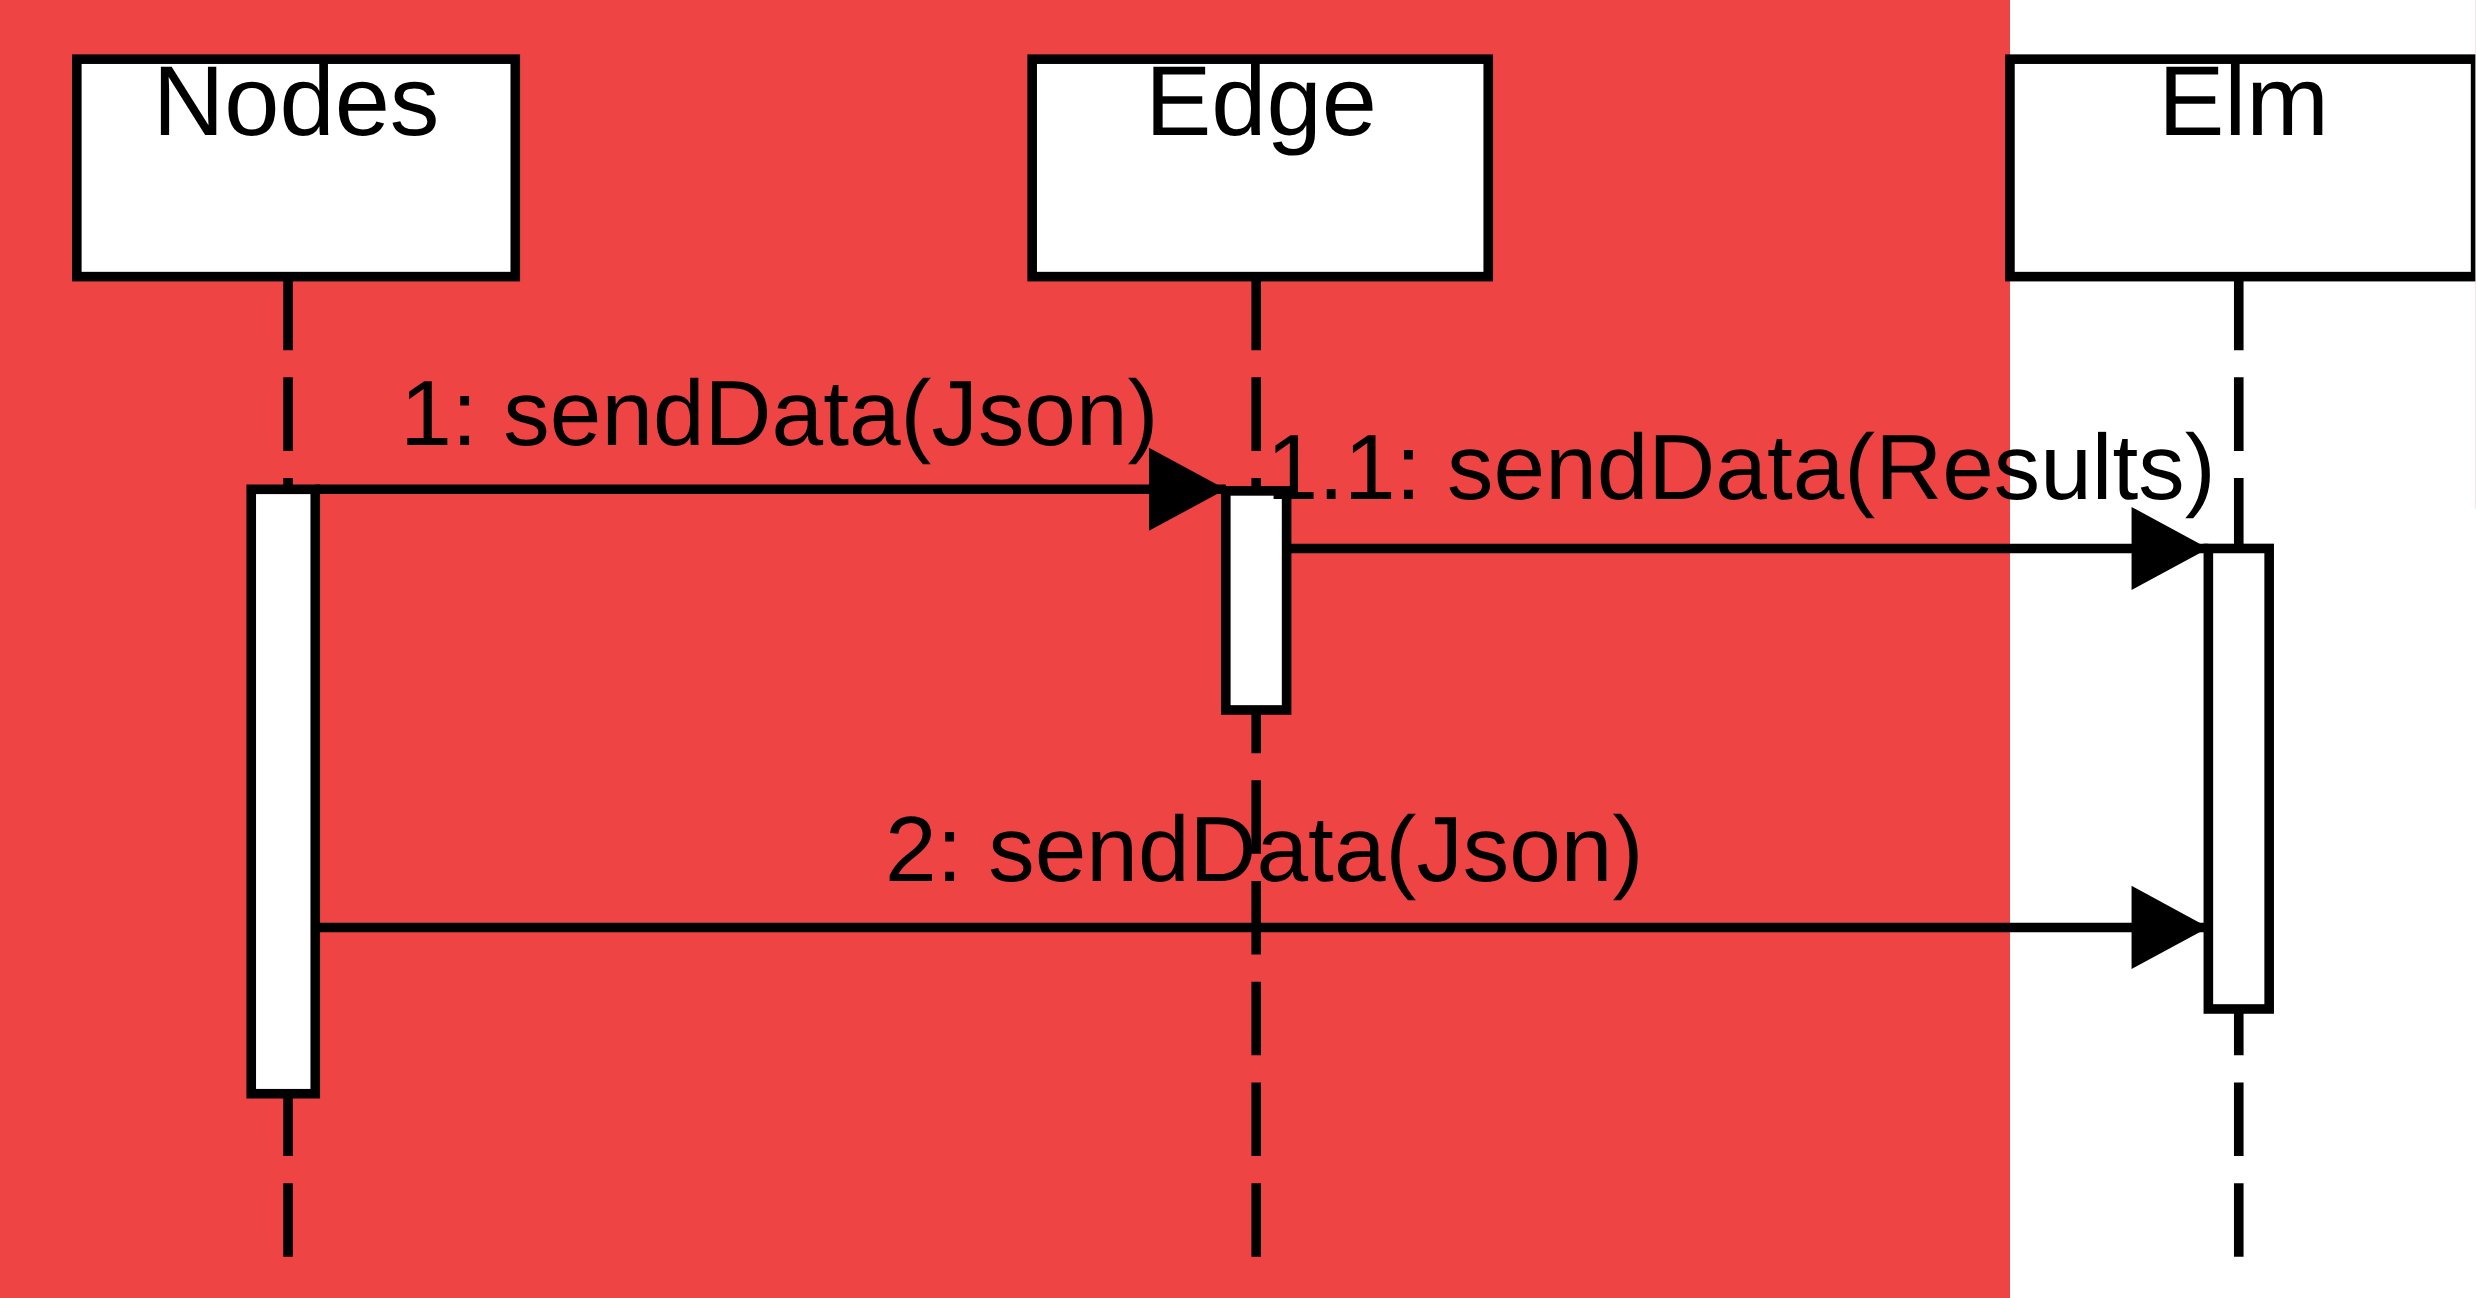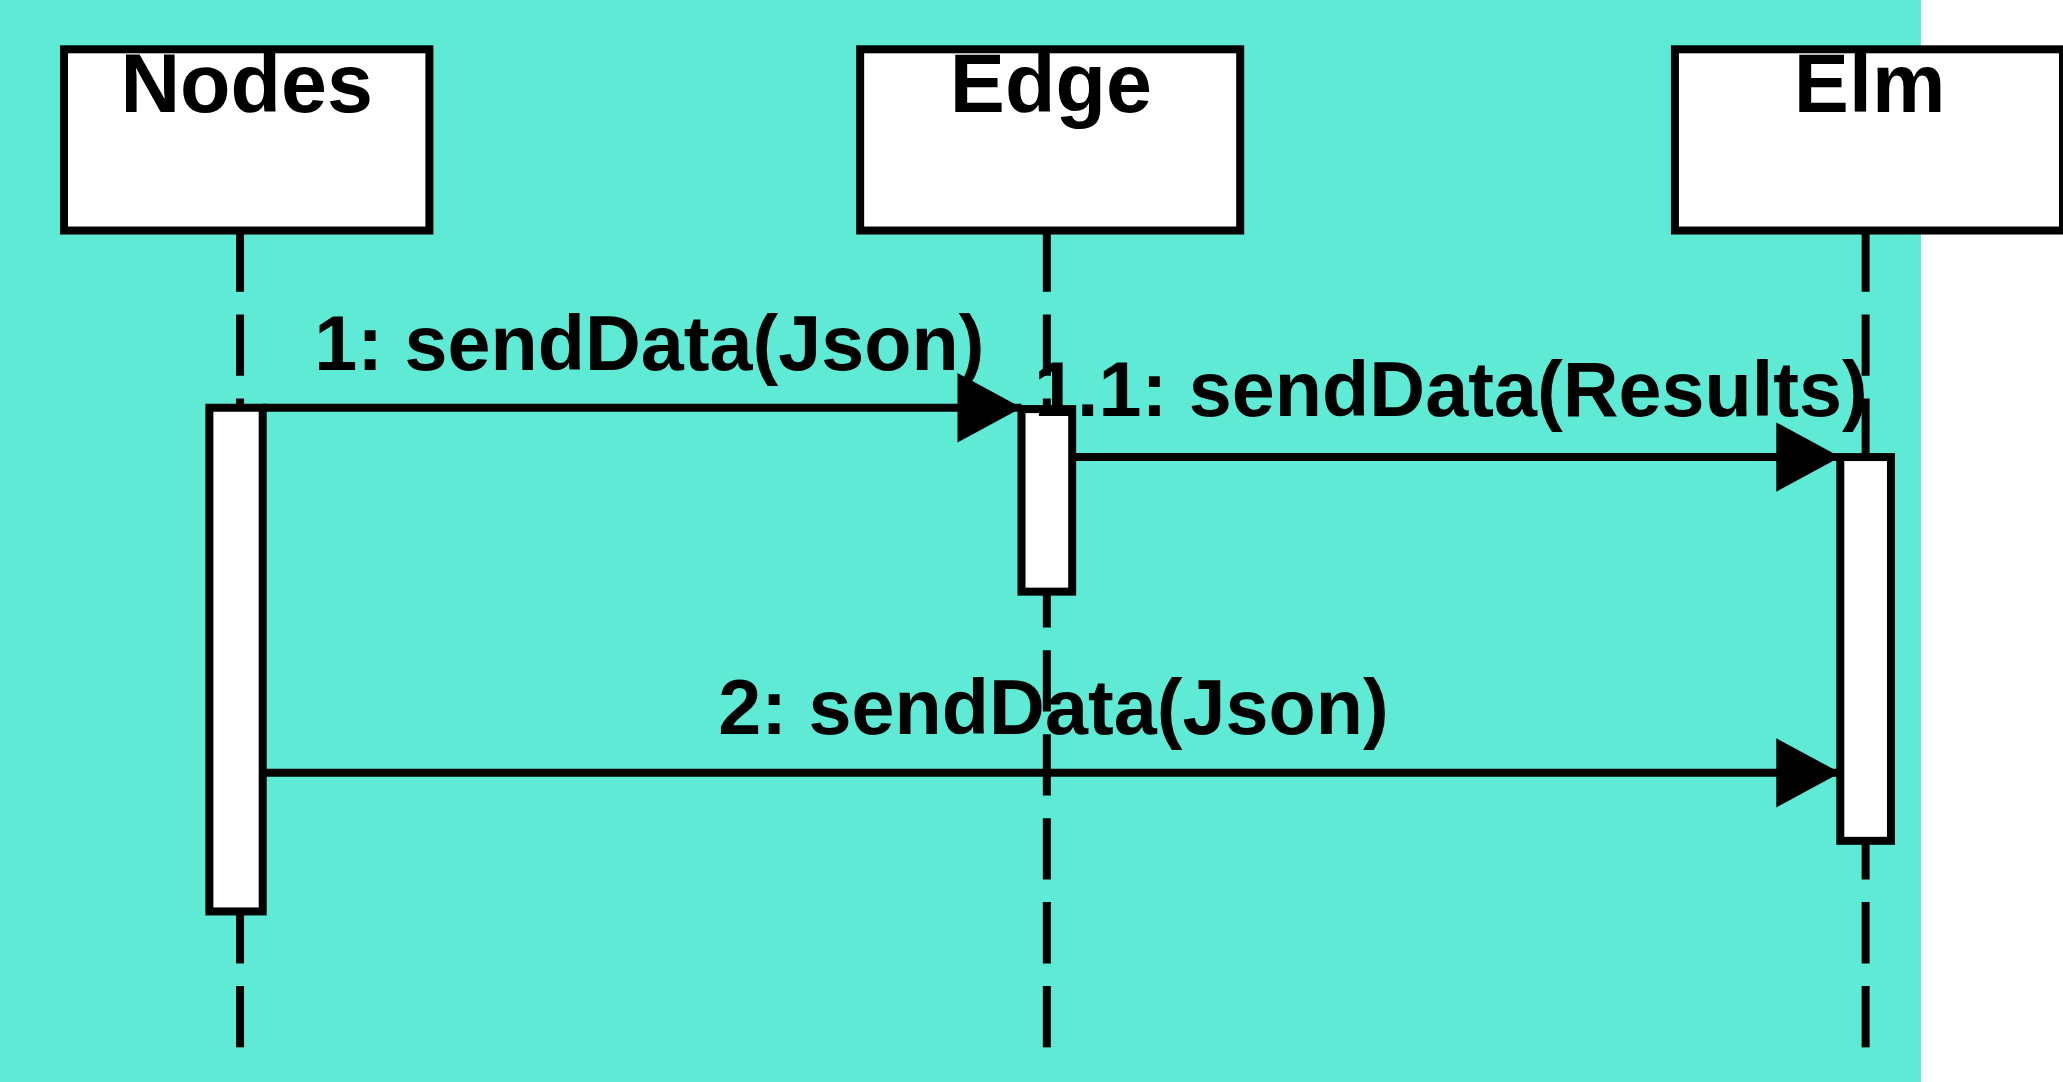--- a/index.html
+++ b/index.html
@@ -8,24 +8,23 @@
     background: #ffffff;
   }
   body {
     width: 2063px;
     height: 1082px;
     font-family: "Liberation Sans", sans-serif;
     overflow: hidden;
   }
   #diagram-root {
     position: relative;
-    width: 1921px;
+    width: 1675px;
     height: 1082px;
-    background: #5eead4;
-    font-weight: bold;
+    background: #ef4444;
   }
   svg.sequence-canvas {
     display: block;
     width: 2063px;
     height: 1082px;
   }
   .participant-box {
     fill: #ffffff;
     stroke: #000000;
     stroke-width: 6;

